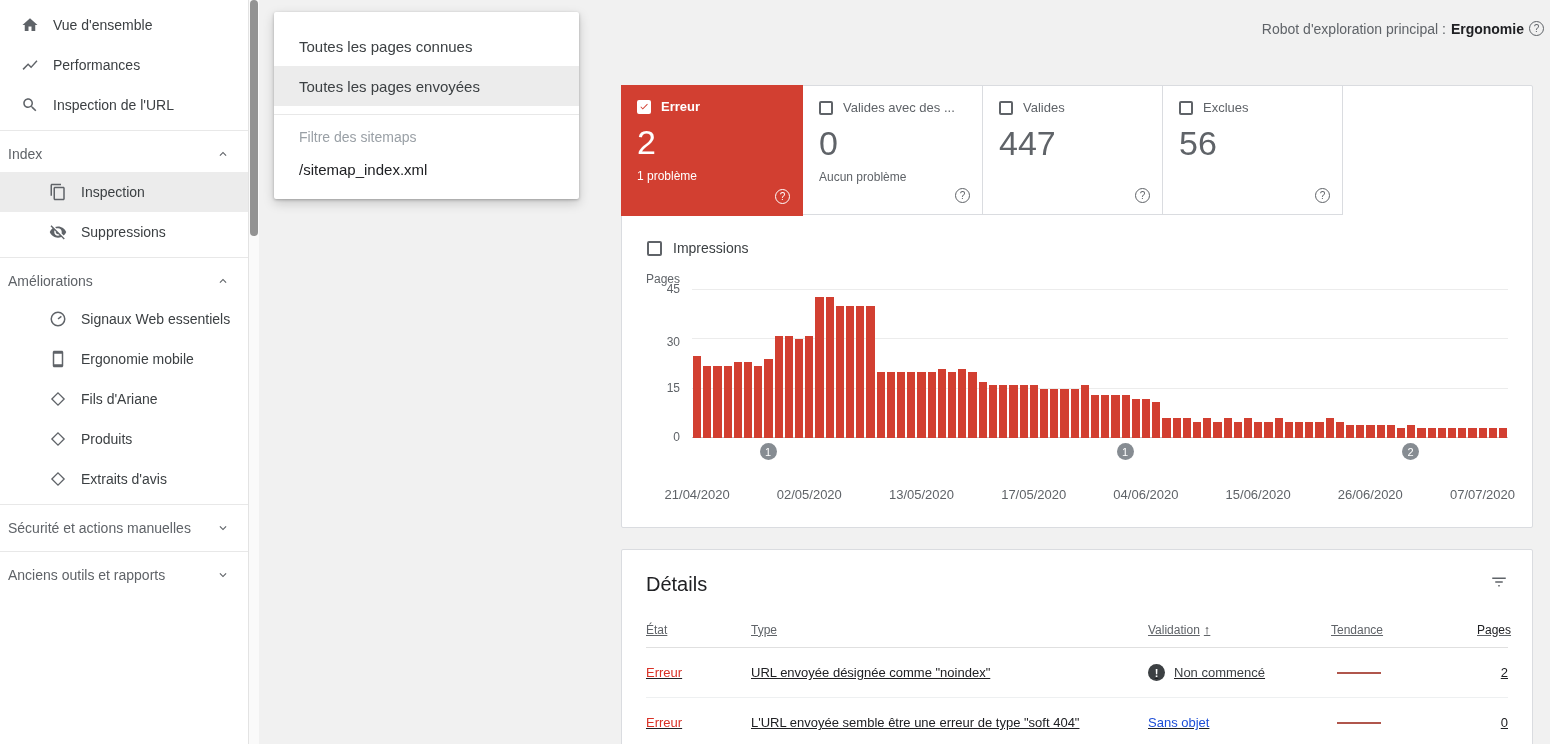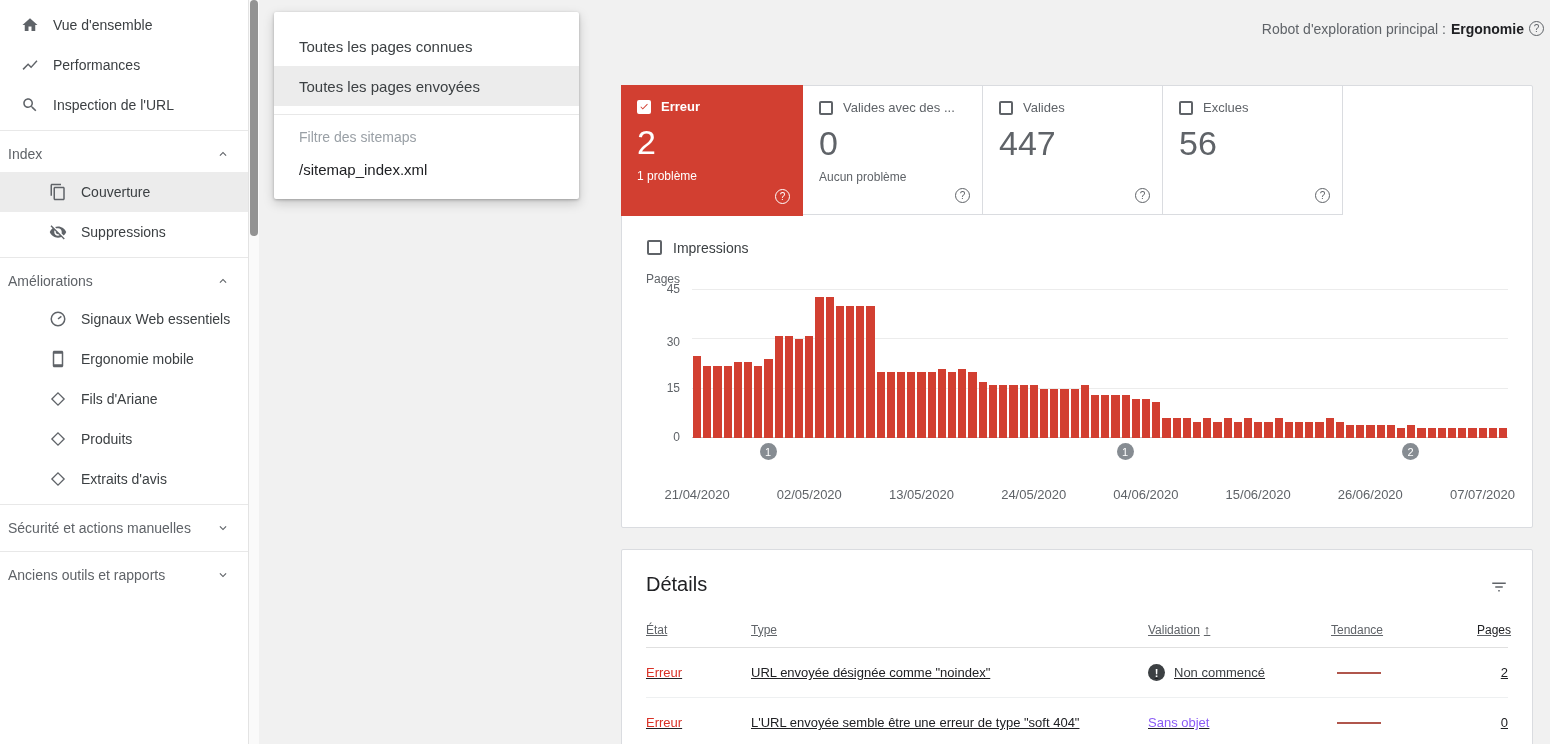--- a/index.html
+++ b/index.html
@@ -43,51 +43,51 @@
   .card-value { font-size:34px; font-weight:400; margin-top:9px; color:#5f6368; }
   .card.active .card-value { color:#fff; }
   .card-sub { font-size:12px; margin-top:7px; color:#5f6368; min-height:14px; }
   .card.active .card-sub { color:#fff; }
   .card-help { position:absolute; right:12px; bottom:11px; }
   .card.active .help-circle { border-color:#fff; color:#fff; }
 
   .cb { width:14px; height:14px; border:2px solid #5f6368; border-radius:2px; background:#fff; display:inline-flex; align-items:center; justify-content:center; flex-shrink:0; cursor:pointer; }
   .card.active .cb { border-color:#fff; }
 
-  .impressions { display:flex; align-items:flex-start; gap:11px; margin:24px 0 0 25px; font-size:14px; color:#3c4043; cursor:pointer; }
+  .impressions { display:flex; align-items:flex-end; gap:11px; margin:24px 0 0 25px; font-size:14px; color:#3c4043; cursor:pointer; }
   .cb-lg { width:15px; height:15px; }
 
   
   .chart { padding:16px 24px 24px; }
   .pages-label { font-size:12px; color:#5f6368; margin-bottom:4px; }
   .plot-outer { margin-left:46px; }
   .plot { position:relative; height:148px; }
   .grid { position:absolute; left:0; right:0; height:1px; background:#ececec; }
   .grid.zero { background:#c2c6ca; }
   .ylab { position:absolute; right:calc(100% + 12px); font-size:12px; color:#5f6368;text-align:center; }
   .bars { position:absolute; left:0; right:0; top:0; bottom:0; display:flex; align-items:flex-end; }
   .bar { flex:1 1 0; margin:0 1px; }
   .marker { position:absolute; top:calc(100% + 5px); width:17px; height:17px; margin-left:-9px; border-radius:50%; background:#868c92; color:#fff; font-size:11px; display:flex; align-items:center; justify-content:center; }
   .xlabels { position:relative; margin-left:46px; height:16px; margin-top:49px; font-size:13px; color:#5f6368; }
   .xlab { position:absolute; transform:translateX(-50%); white-space:nowrap; }
 
   
   .details-panel { margin-top:21px; padding:23px 24px 0; min-height:186px; }
-  .details-head { display:flex; justify-content:space-between; align-items:flex-end; }
+  .details-head { display:flex; justify-content:space-between; align-items:flex-start; }
   .details-head h2 { font-size:20px; font-weight:400; margin:0; color:#202124; }
   .filter-ic { color:#5f6368; cursor:pointer; display:flex; align-items:center; }
   .tbl { margin-top:16px; }
   .tr { display:grid; grid-template-columns:105px 397px 183px 146px 1fr; align-items:center;text-decoration:underline; }
   .tr.head { height:36px; font-size:12px; color:#5f6368; border-bottom:1px solid #e0e0e0; }
   .tr.row { height:50px; font-size:13px; border-bottom:1px solid #eef0f1; cursor:pointer; }
   .sort-arrow { color:#202124; font-size:13px; margin-left:4px; }
   .c-etat { color:#d93025; }
   .c-type { color:#202124; padding-right:12px; white-space:nowrap; overflow:hidden; text-overflow:ellipsis; }
   .c-val { display:flex; align-items:center; gap:9px; color:#3c4043; }
-  .c-val.na { color:#8b5cf6; }
+  .c-val.na { color:#1d4ed8; }
   .excl { width:17px; height:17px; border-radius:50%; background:#3c4043; color:#fff; font-size:11px; font-weight:bold; display:flex; align-items:center; justify-content:center; flex-shrink:0; }
   .trend { width:44px; height:2px; background:#b0564c; margin-left:6px; }
   .c-pages { text-align:right; color:#202124; }
 
   
   .dropdown { position:absolute; left:15px; top:12px; width:305px; background:#fff; border-radius:2px; padding:14px 0 10px; z-index:20;
     box-shadow:0 1px 3px rgba(0,0,0,.25), 0 4px 12px rgba(0,0,0,.18); }
   .dd-item { height:40px; display:flex; align-items:center; padding:0 25px; font-size:15px; color:#3c4043; cursor:pointer; }
   .dd-item.selected { background:#ececec; }
   .dd-divider { border-top:1px solid #e8e8e8; margin:8px 0 0; }
@@ -132,21 +132,21 @@
             <path d="M7.41 15.41L12 10.83l4.59 4.58L18 14l-6-6-6 6z"></path>
           </svg>
         </span>
       </div>
       <div class="sb-item sub selected">
         <span class="ic">
           <svg width="18" height="18" viewBox="0 0 24 24" fill="currentColor">
             <path d="M16 1H4c-1.1 0-2 .9-2 2v14h2V3h12V1zm3 4H8c-1.1 0-2 .9-2 2v14c0 1.1.9 2 2 2h11c1.1 0 2-.9 2-2V7c0-1.1-.9-2-2-2zm0 16H8V7h11v14z"></path>
           </svg>
         </span>
-        <span>Couverture</span>
+        <span>Inspection</span>
       </div>
       <div class="sb-item sub">
         <span class="ic">
           <svg width="18" height="18" viewBox="0 0 24 24" fill="currentColor">
             <path d="M12 7c2.76 0 5 2.24 5 5 0 .65-.13 1.26-.36 1.83l2.92 2.92c1.51-1.26 2.7-2.89 3.43-4.75-1.73-4.39-6-7.5-11-7.5-1.4 0-2.74.25-3.98.7l2.16 2.16C10.74 7.13 11.35 7 12 7zM2 4.27l2.28 2.28.46.46C3.08 8.3 1.78 10.02 1 12c1.73 4.39 6 7.5 11 7.5 1.55 0 3.03-.3 4.38-.84l.42.42L19.73 22 21 20.73 3.27 3 2 4.27zM7.53 9.8l1.55 1.55c-.05.21-.08.43-.08.65 0 1.66 1.34 3 3 3 .22 0 .44-.03.65-.08l1.55 1.55c-.67.33-1.41.53-2.2.53-2.76 0-5-2.24-5-5 0-.79.2-1.53.53-2.2z"></path>
           </svg>
         </span>
         <span>Suppressions</span>
       </div>
       <div class="sb-divider"></div>
@@ -376,21 +376,21 @@
               </div>
               <div class="marker" style="left: 9.375%;">1</div>
               <div class="marker" style="left: 53.125%;">1</div>
               <div class="marker" style="left: 88.125%;">2</div>
             </div>
         </div>
         <div class="xlabels" id="xlabels">
             <span class="xlab" style="left: 0.625%;">21/04/2020</span>
             <span class="xlab" style="left: 14.375%;">02/05/2020</span>
             <span class="xlab" style="left: 28.125%;">13/05/2020</span>
-            <span class="xlab" style="left: 41.875%;">24/05/2020</span>
+            <span class="xlab" style="left: 41.875%;">17/05/2020</span>
             <span class="xlab" style="left: 55.625%;">04/06/2020</span>
             <span class="xlab" style="left: 69.375%;">15/06/2020</span>
             <span class="xlab" style="left: 83.125%;">26/06/2020</span>
             <span class="xlab" style="left: 96.875%;">07/07/2020</span>
           </div>
       </div>
     </section>
 
     <section class="panel details-panel">
       <div class="details-head">

